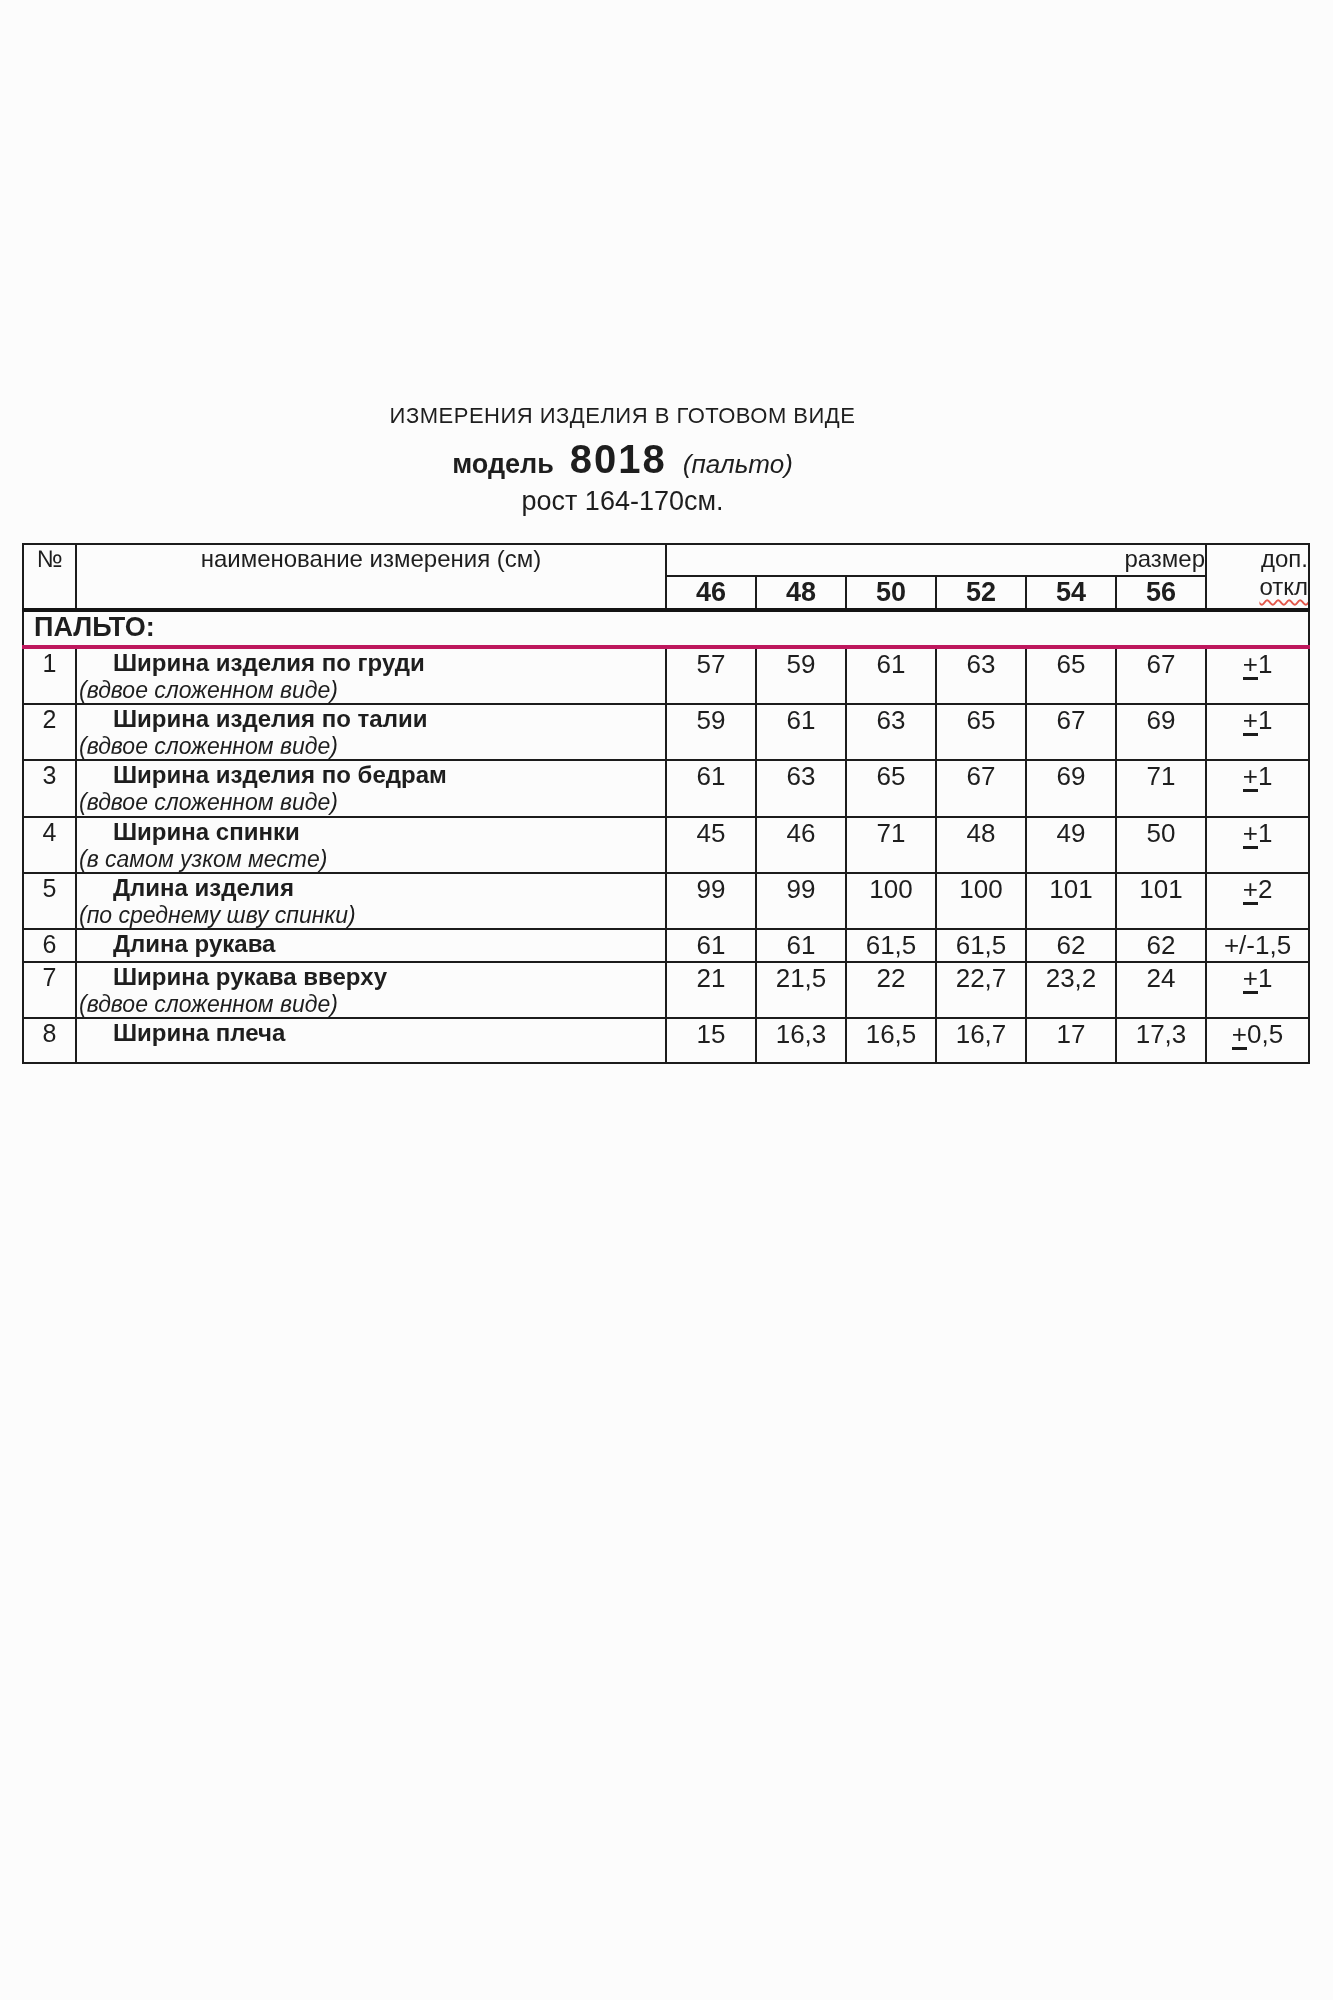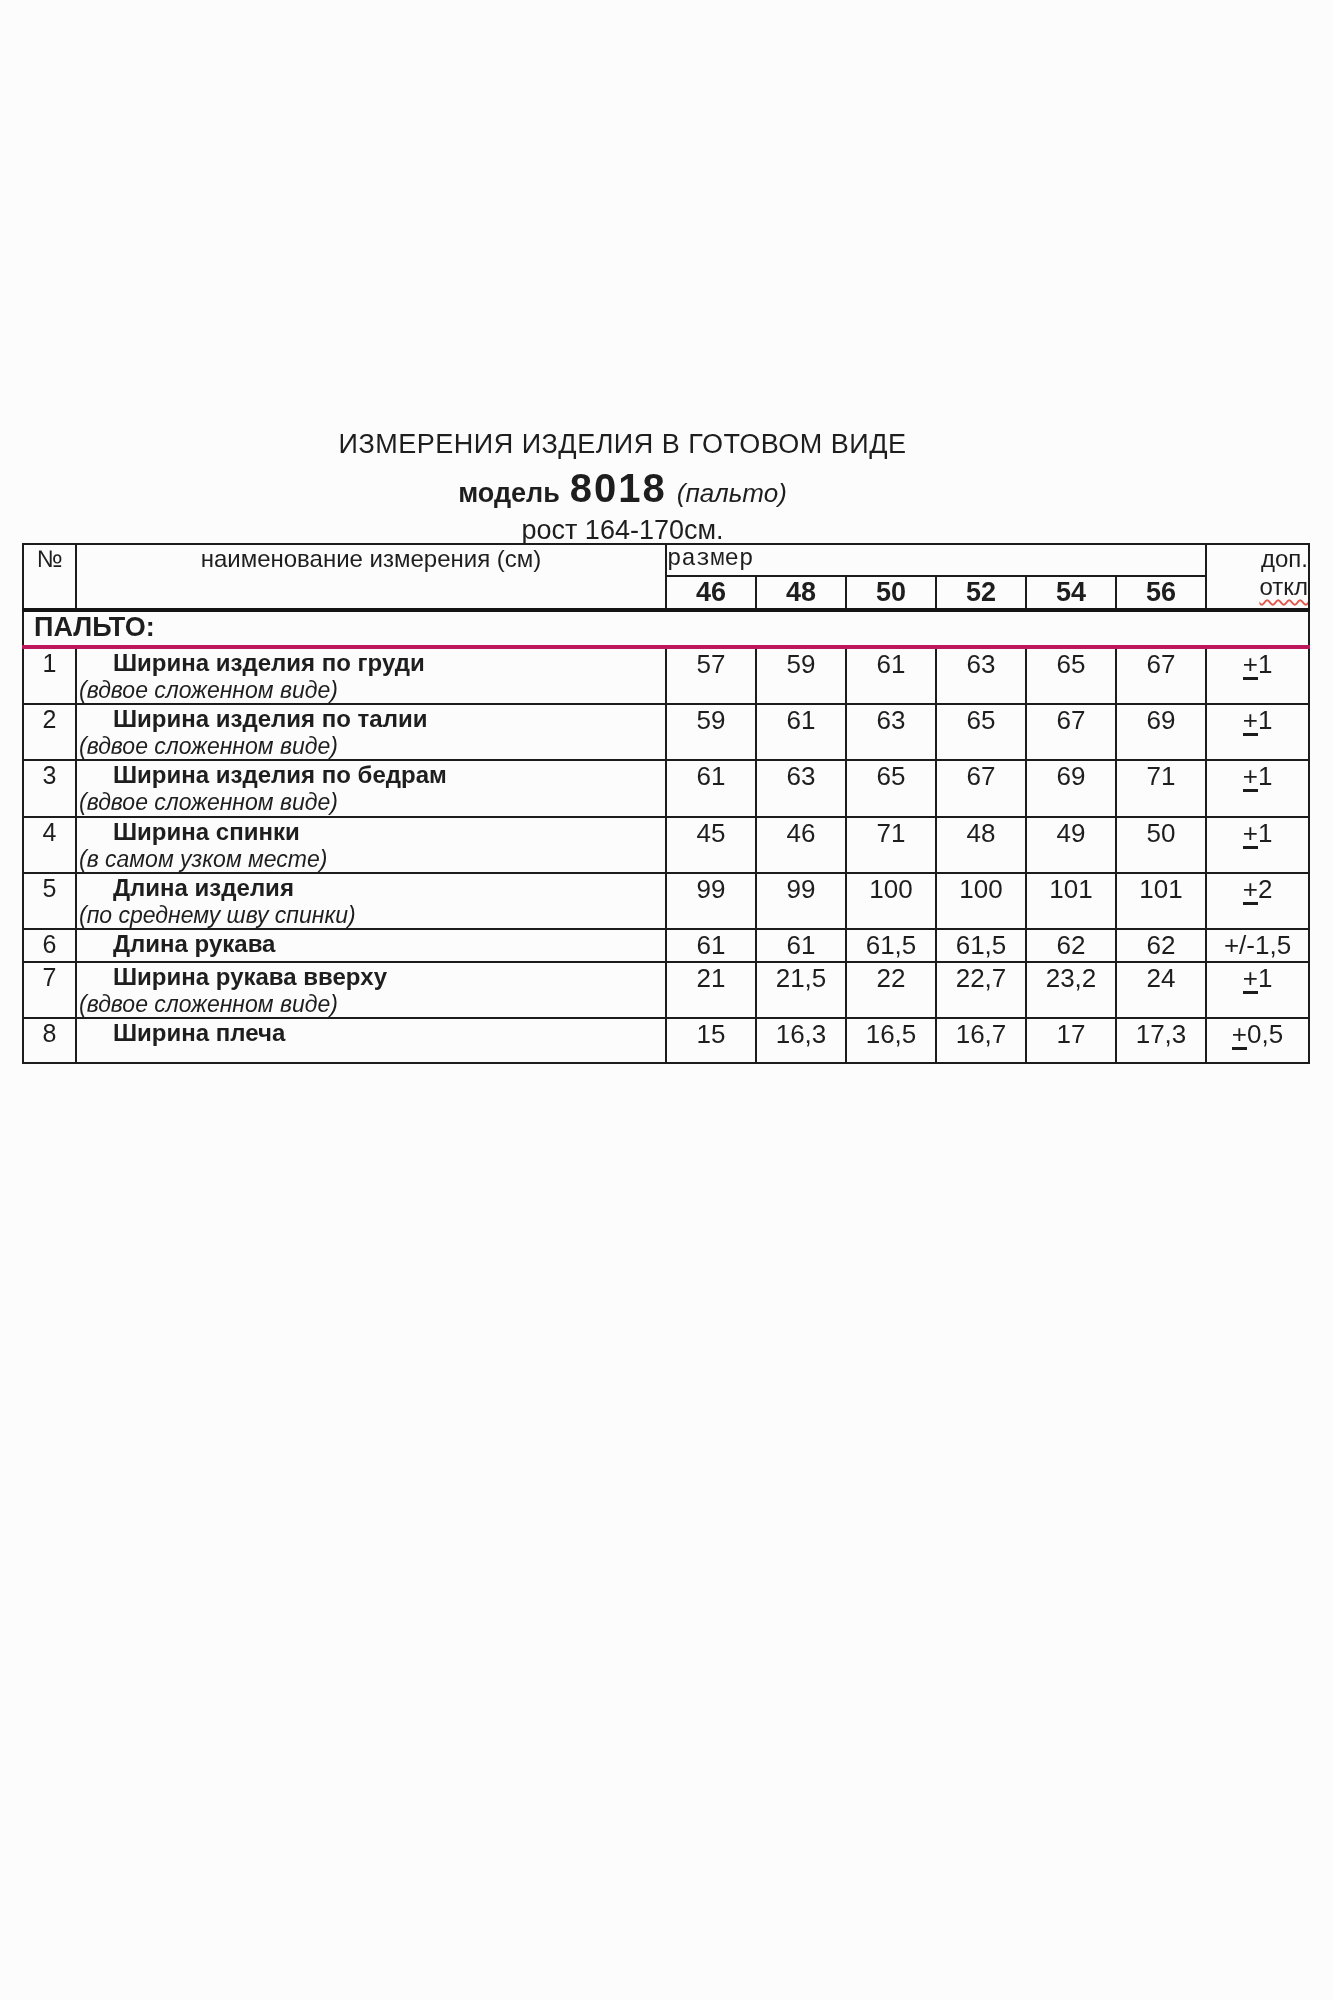--- a/index.html
+++ b/index.html
@@ -5,38 +5,38 @@
   html,body{margin:0;padding:0;}
   body{
     width:1333px;height:2000px;background:#fcfcfc;
     font-family:"Liberation Sans", sans-serif;color:#1e1e1e;
     -webkit-font-smoothing:antialiased;
   }
   .page{position:relative;width:1333px;height:2000px;overflow:hidden;}
 
   
   .titles{position:absolute;top:399px;left:0;width:1245px;text-align:center;}
-  .t1{font-size:27px;line-height:33px;letter-spacing:.5px;margin-top:29px;}
-  .t2{margin-top:5px;display:flex;justify-content:center;align-items:baseline;gap:10px;}
+  .t1{font-size:22px;line-height:33px;letter-spacing:.5px;}
+  .t2{margin-top:5px;display:flex;justify-content:center;align-items:baseline;gap:16px;}
   .t2 .lbl{font-weight:700;font-size:27px;}
   .t2 .num{font-weight:700;font-size:40px;letter-spacing:2px;}
   .t2 .note{font-style:italic;font-size:26px;}
   .t3{margin-top:4px;font-size:27px;}
 
   
   table.meas{
     position:absolute;top:543px;left:22px;width:1286px;
     border-collapse:collapse;table-layout:fixed;
   }
   table.meas td{
     border:2px solid #1c1c1c;padding:0;vertical-align:top;
     overflow:hidden;
   }
   .hcell{font-size:24px;text-align:center;padding-top:3px;}
-  .h-sizegroup{font-size:24px;text-align:left;padding-top:2px;font-family:Liberation Mono, monospace;}
+  .h-sizegroup{font-size:24px;text-align:right;padding-top:2px;}
   .h-size{font-size:27px;font-weight:700;text-align:center;padding-top:1px;}
   .h-tol{font-size:24px;text-align:right;line-height:28px;padding-top:2px;}
   .wavy{
     text-decoration:underline wavy #e2574a;
     text-decoration-thickness:2px;text-underline-offset:4px;
   }
   tr.section td{
     border-top:4px solid #141414;border-bottom:4px solid #be185d;
     font-weight:700;font-size:27px;vertical-align:middle;
     padding:0 0 2px 10px;

